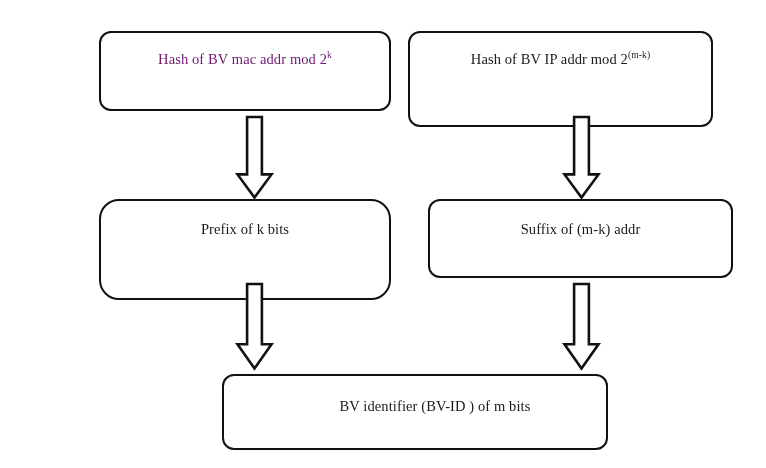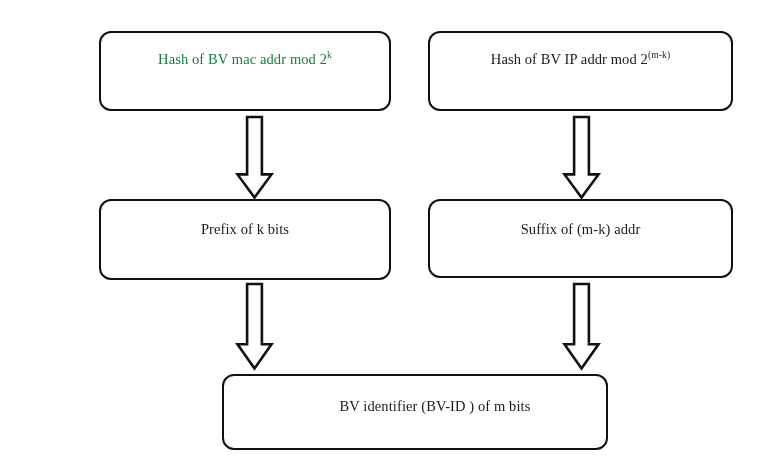--- a/index.html
+++ b/index.html
@@ -48,28 +48,28 @@
     display: block;
     overflow: visible;
   }
 </style>
 </head>
 <body>
 
 <div id="canvas">
 
   <div class="node" style="left: 99px; top: 31px; width: 292px; height: 80px; border-color: rgb(17, 17, 17);">
-    <div class="node-label" style="top: 18px; color: #15803d;">Hash of BV mac addr mod 2<sup>k</sup></div>
+    <div class="node-label" style="top: 18px; color: #701a75;">Hash of BV mac addr mod 2<sup>k</sup></div>
   </div>
 
-  <div class="node" style="left: 428px; top: 31px; width: 305px; height: 80px; border-color: rgb(17, 17, 17); padding-left: 28px;">
+  <div class="node" style="left: 408px; top: 31px; width: 305px; height: 96px; border-color: rgb(17, 17, 17); padding-left: 28px;">
     <div class="node-label" style="top: 18px; color: rgb(26, 26, 26);">Hash of BV IP addr mod 2<sup>(m-k)</sup></div>
   </div>
 
-  <div class="node" style="left: 99px; top: 199px; width: 292px; height: 81px; border-color: rgb(17, 17, 17);">
+  <div class="node" style="left: 99px; top: 199px; width: 292px; height: 101px; border-color: rgb(17, 17, 17); border-radius: 20px;">
     <div class="node-label" style="top: 20px; color: rgb(26, 26, 26);">Prefix of k bits</div>
   </div>
 
   <div class="node" style="left: 428px; top: 199px; width: 305px; height: 79px; border-color: rgb(17, 17, 17);">
     <div class="node-label" style="top: 20px; color: rgb(26, 26, 26);">Suffix of (m-k) addr</div>
   </div>
 
   <div class="node" style="left: 222px; top: 374px; width: 386px; height: 76px; border-color: rgb(17, 17, 17);">
     <div class="node-label" style="top: 22px; color: rgb(26, 26, 26); margin-left: 40px;">BV identifier (BV-ID ) of m bits</div>
   </div>

